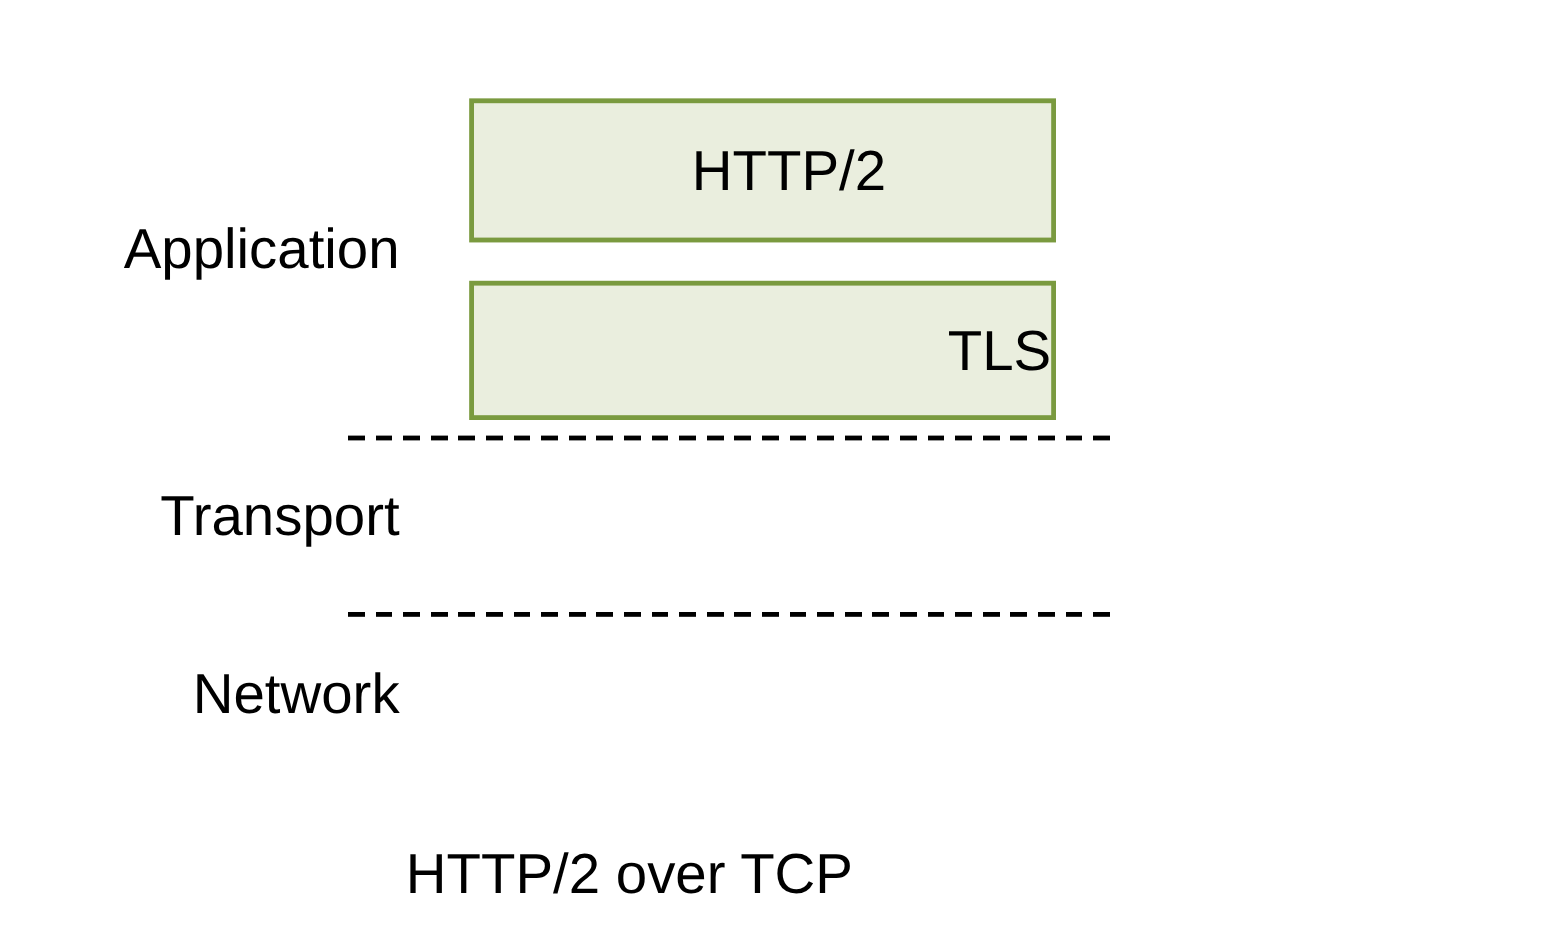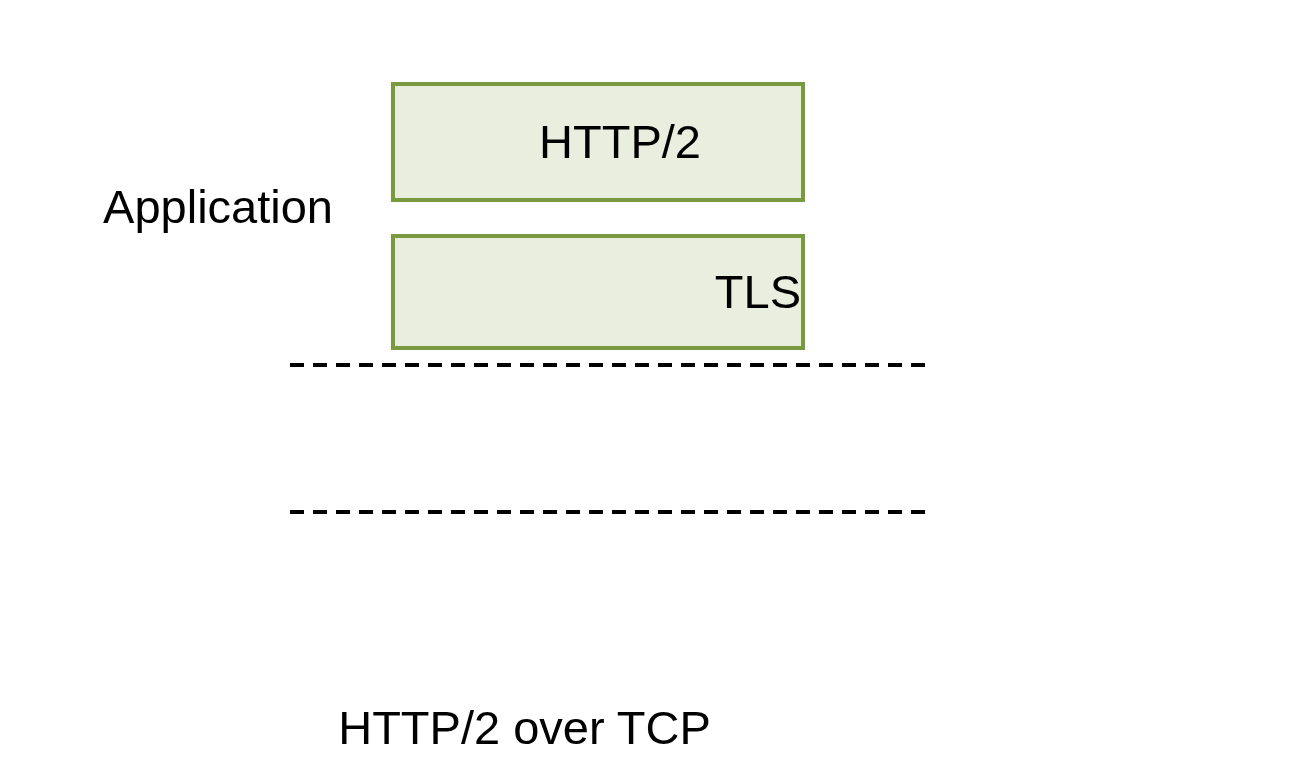--- a/index.html
+++ b/index.html
@@ -15,21 +15,21 @@
     overflow: hidden;
     font-family: "Liberation Sans", sans-serif;
     color: #000000;
   }
 
   
   .proto-box {
     position: absolute;
     box-sizing: border-box;
     left: 391px;
-    width: 414px;
+    width: 489px;
     background: #eaeede;
     border: 4px solid #7a9a3f;
     display: flex;
     align-items: center;
     justify-content: center;
     padding-left: 44px;
   }
   .proto-label {
     font-size: 47px;
     line-height: 1;
@@ -89,21 +89,23 @@
     transform: translateX(1px);
   }
 </style>
 </head>
 <body>
 
 <div id="canvas">
 
   <div class="layer-label" id="layer-application">Application</div>
 
+  <div class="layer-label" id="layer-transport">Transport</div>
 
+  <div class="layer-label" id="layer-network">Network</div>
 
   <div class="proto-box" id="box-http2">
     <span class="proto-label">HTTP/2</span>
   </div>
 
   <div class="proto-box" id="box-tls">
     <span class="proto-label">TLS</span>
   </div>
 
 

